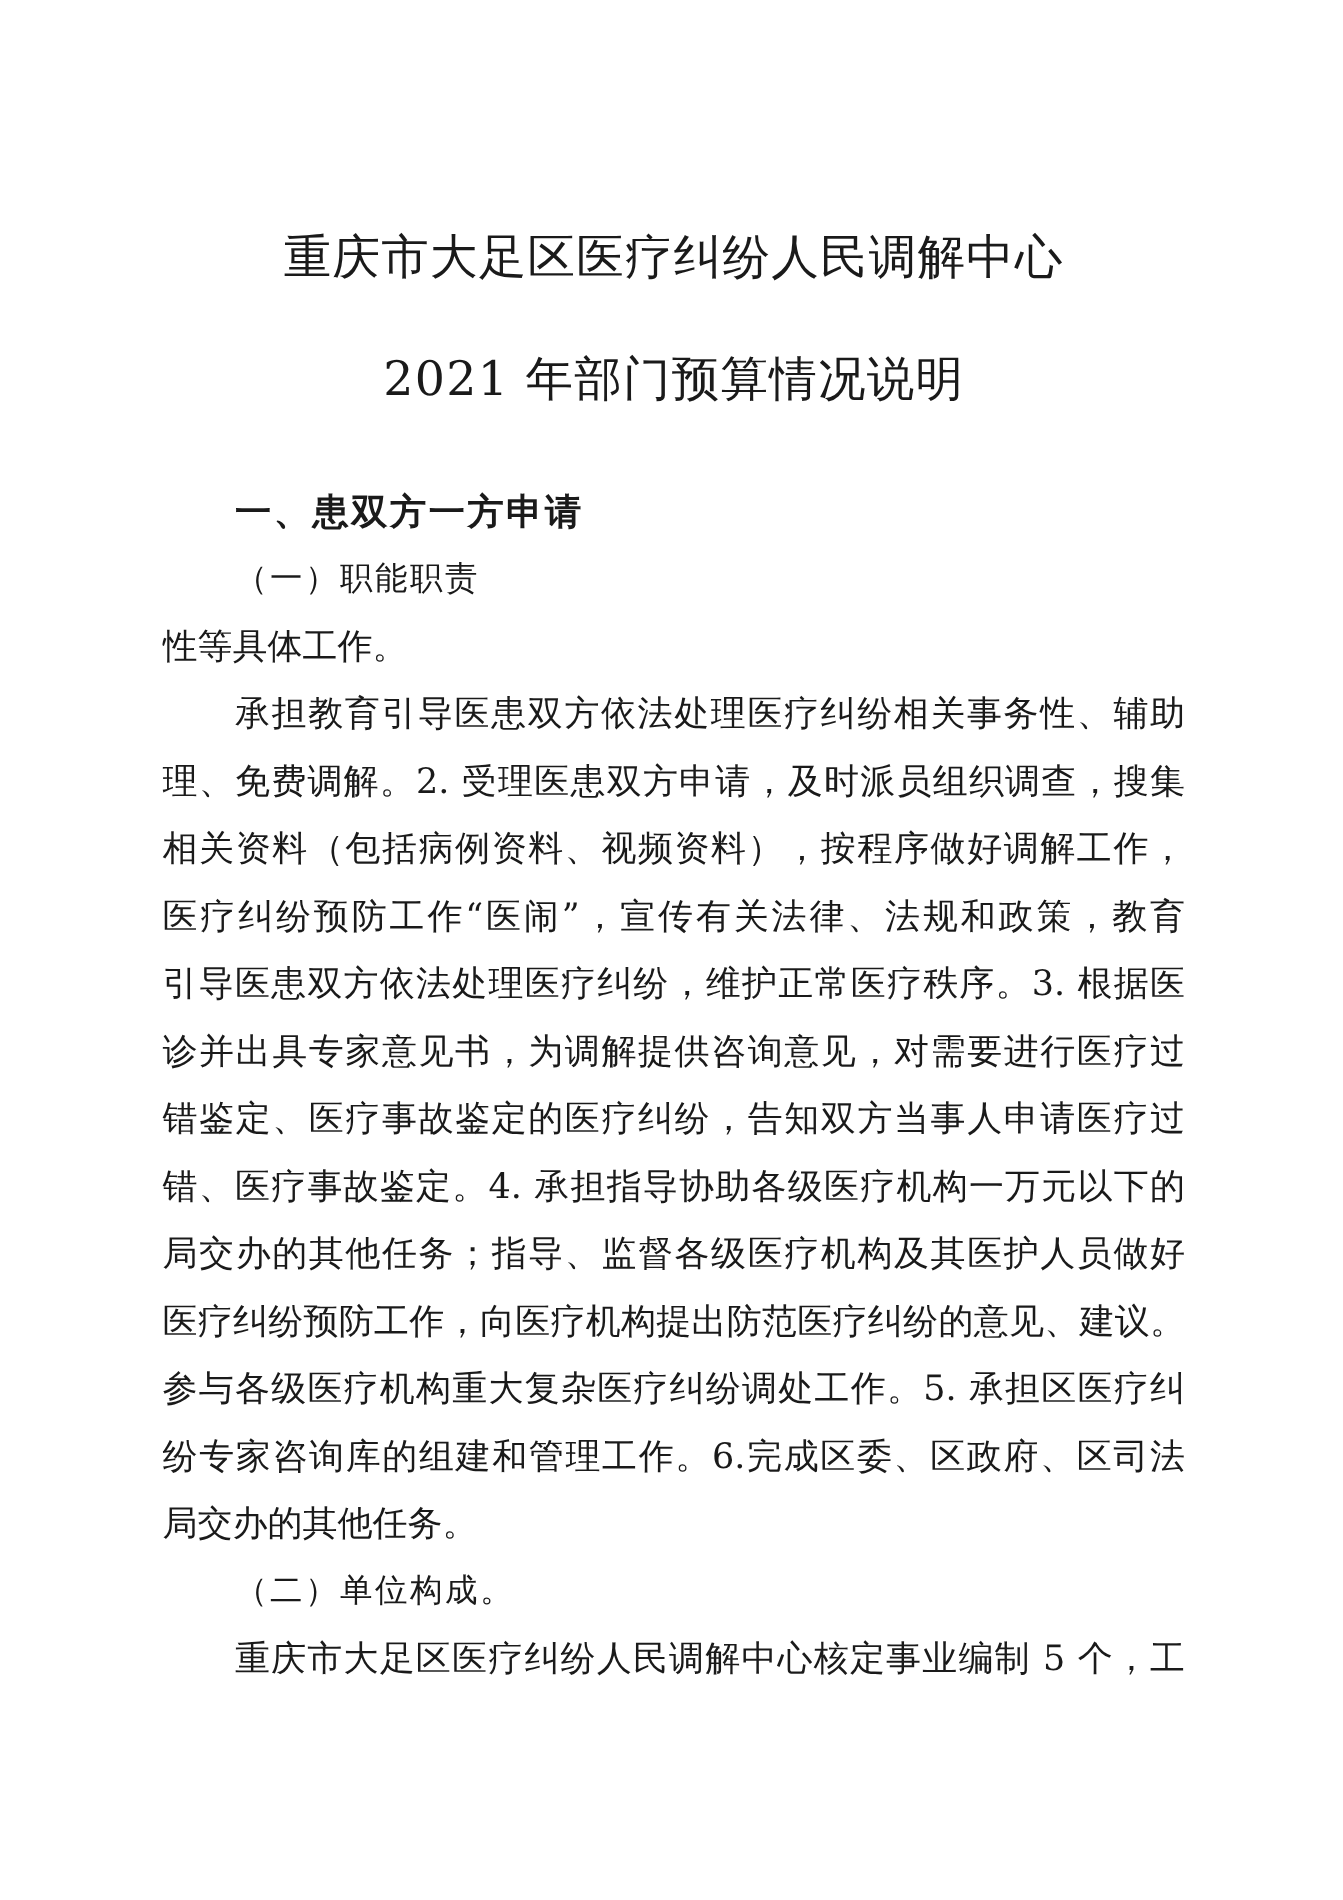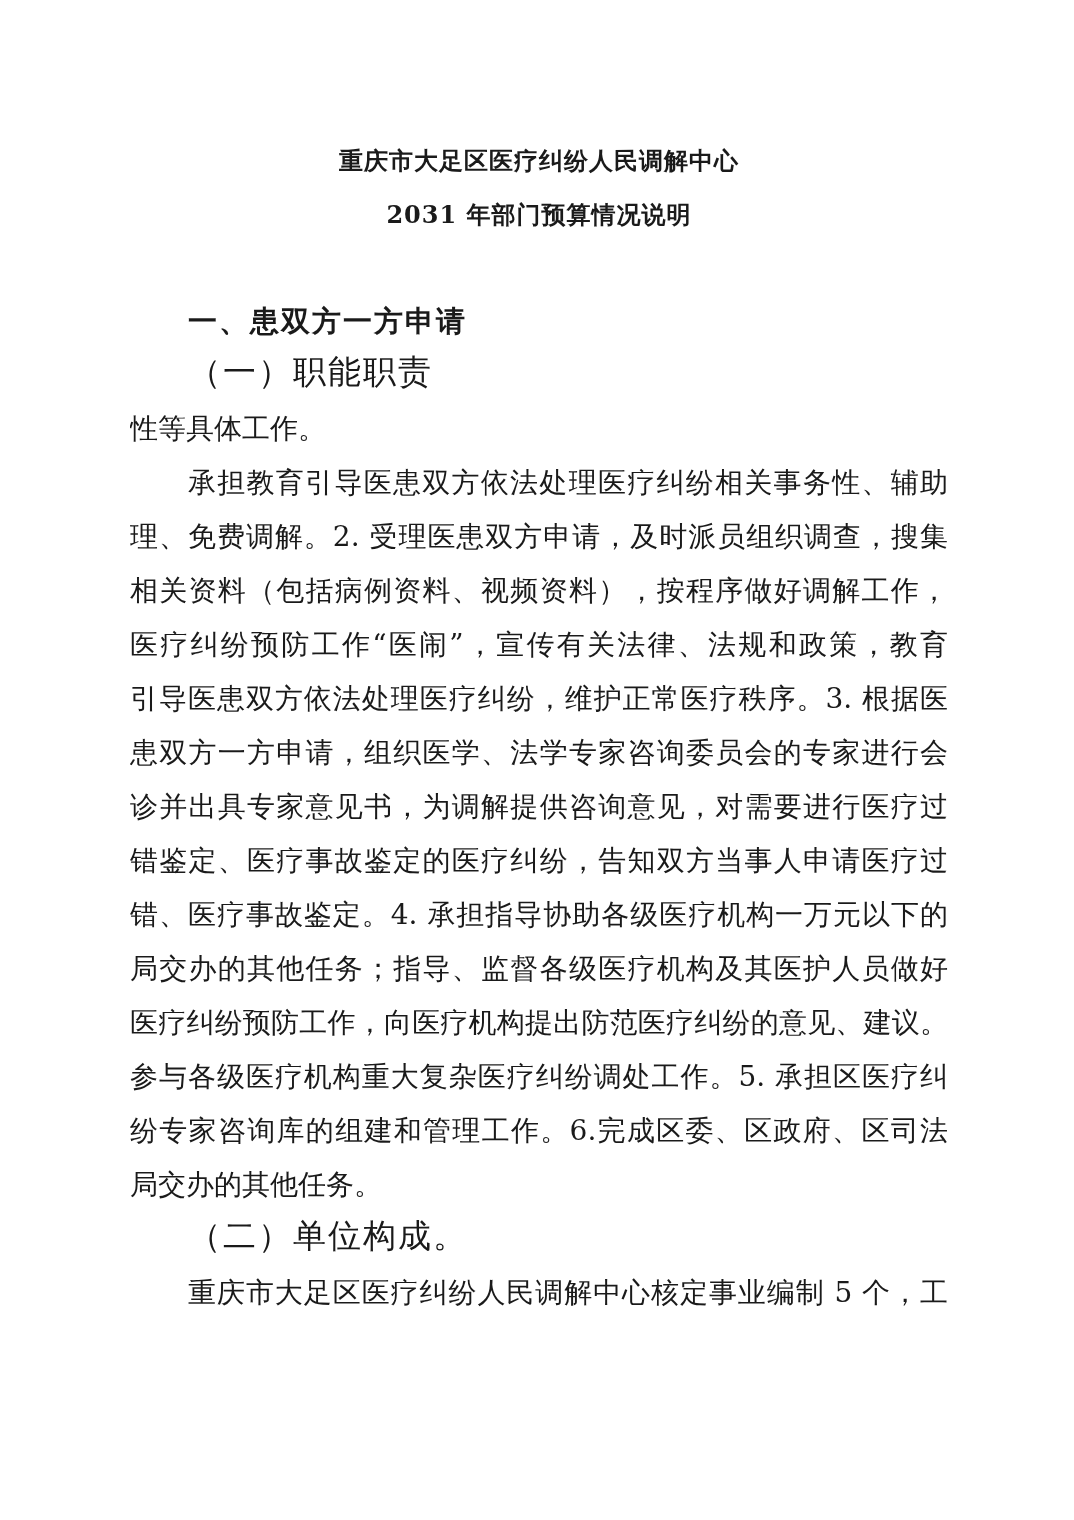--- a/index.html
+++ b/index.html
@@ -12,83 +12,82 @@
     background: #ffffff;
     color: #1a1a1a;
     overflow: hidden;
     font-family: "DejaVu Serif", "Liberation Serif", serif;
   }
   .content {
     padding: 134px 126px 0 130px; 
   }
   .title-line {
     text-align: center;
-    font-size: 24px;
+    font-size: 38px;
     line-height: 54px;
     height: 54px;
-    font-weight: 700;
+    font-weight: 400;
     font-family: "DejaVu Serif", "Liberation Serif", serif;
     letter-spacing: 1px;
     white-space: nowrap;
+    margin-top: 44px;
   }
   .spacer { height: 52px; }
   .line {
     height: 54px;
     line-height: 54px;
     font-size: 28px;
     overflow: hidden;
     white-space: nowrap;
   }
   .heading {
     font-family: "DejaVu Sans", "Liberation Sans", sans-serif;
     font-weight: 700;
     font-size: 29px;
     letter-spacing: 2px;
   }
   .kai {
-    font-size: 33px;
+    font-size: 26px;
     letter-spacing: 2px;
-    font-family: Liberation Mono, monospace;
   }
   .indent { padding-left: 58px; }
   .fill {
     white-space: normal;
     text-align: justify;
     text-align-last: justify;
     text-justify: inter-character;
   }
 </style>
 </head>
 <body>
 
 <div class="page">
   <div class="content">
 
     <div>
       <div class="title-line">重庆市大足区医疗纠纷人民调解中心</div>
-      <div class="title-line">2031 年部门预算情况说明</div>
+      <div class="title-line">2021 年部门预算情况说明</div>
     </div>
 
     <div class="spacer"></div>
 
     <div class="line heading indent">一、患双方一方申请</div>
 
     <div class="line kai indent">（一）职能职责</div>
 
     <div>
         <div class="line body">性等具体工作。</div>
         <div class="line body indent fill">承担教育引导医患双方依法处理医疗纠纷相关事务性、辅助</div>
       </div>
 
     <div>
         <div class="line body fill">理、免费调解。2. 受理医患双方申请，及时派员组织调查，搜集</div>
         <div class="line body fill">相关资料（包括病例资料、视频资料），按程序做好调解工作，</div>
         <div class="line body fill">医疗纠纷预防工作“医闹”，宣传有关法律、法规和政策，教育</div>
         <div class="line body fill">引导医患双方依法处理医疗纠纷，维护正常医疗秩序。3. 根据医</div>
-        <div class="line body fill">患双方一方申请，组织医学、法学专家咨询委员会的专家进行会</div>
         <div class="line body fill">诊并出具专家意见书，为调解提供咨询意见，对需要进行医疗过</div>
         <div class="line body fill">错鉴定、医疗事故鉴定的医疗纠纷，告知双方当事人申请医疗过</div>
         <div class="line body fill">错、医疗事故鉴定。4. 承担指导协助各级医疗机构一万元以下的</div>
         <div class="line body fill">局交办的其他任务；指导、监督各级医疗机构及其医护人员做好</div>
         <div class="line body fill">医疗纠纷预防工作，向医疗机构提出防范医疗纠纷的意见、建议。</div>
         <div class="line body fill">参与各级医疗机构重大复杂医疗纠纷调处工作。5. 承担区医疗纠</div>
         <div class="line body fill">纷专家咨询库的组建和管理工作。6.完成区委、区政府、区司法</div>
         <div class="line body">局交办的其他任务。</div>
       </div>
 

